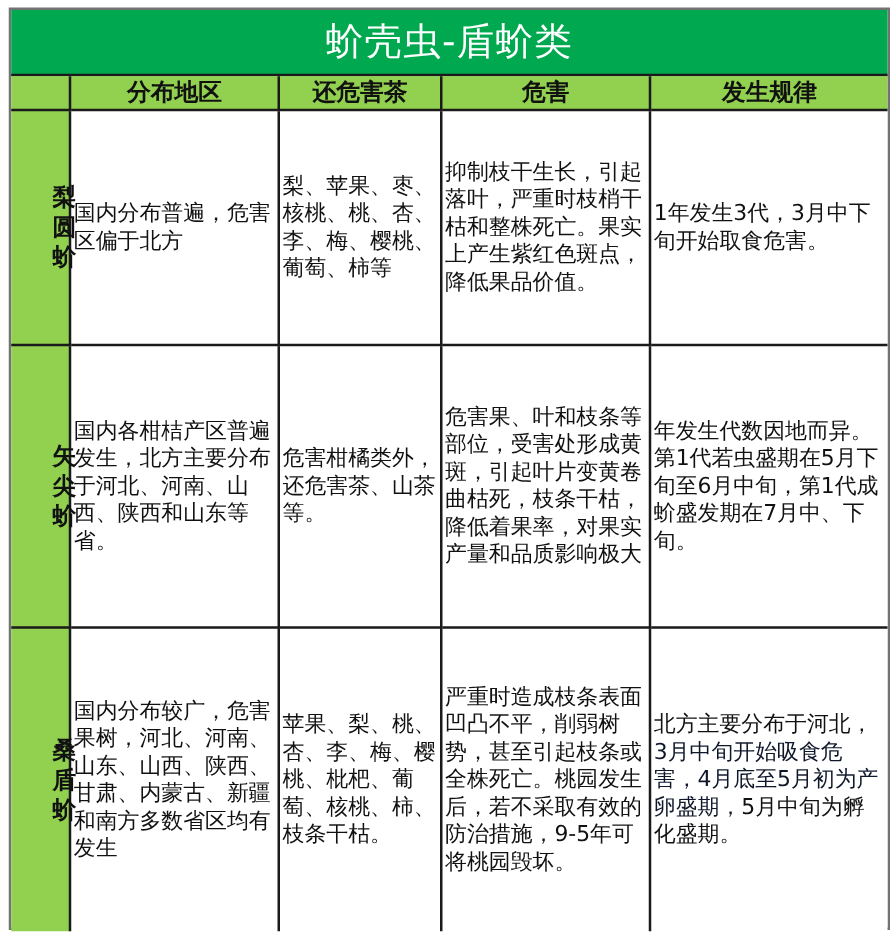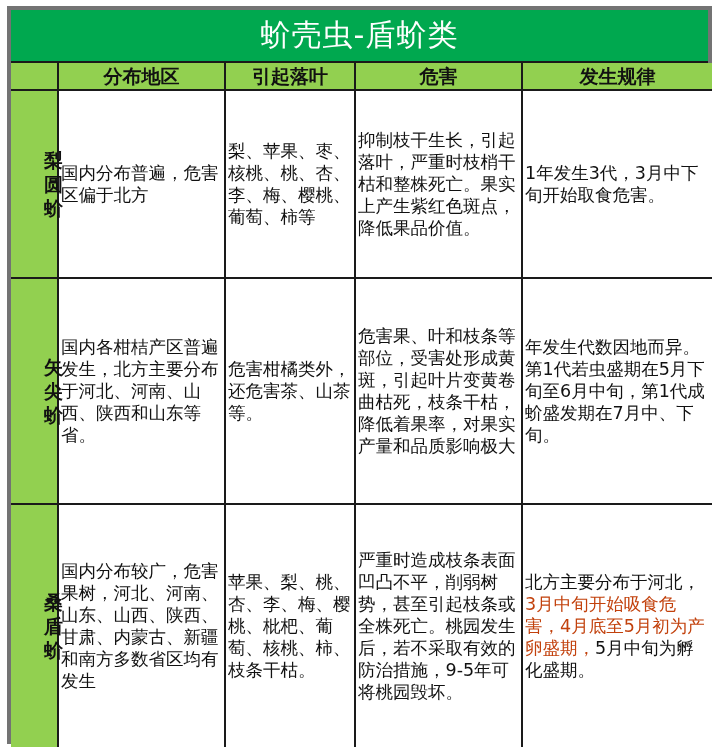--- a/index.html
+++ b/index.html
@@ -1,39 +1,39 @@
 <!DOCTYPE html>
 <html><head>
 <meta charset="utf-8">
 <style>
   html, body { margin: 0; padding: 0; background: #ffffff; }
   body { width: 717px; height: 750px; position: relative; overflow: hidden;
          font-family: "DejaVu Sans", "Liberation Sans", sans-serif; }
   .sheet { position: absolute; left: 7px; top: 6px; width: 705px; height: 738px;
-           border: 4px solid #737373; box-sizing: border-box; background: #fff; }
+           border: 2px solid #737373; box-sizing: border-box; background: #fff; }
   .title-bar { position: absolute; left: 0; top: 0; right: 0; height: 53px;
                background: #00a84f; color: #ffffff; display: flex; align-items: center;
                justify-content: center; font-size: 30px; letter-spacing: 1px;
                border-bottom: 2px solid #1a1a1a; box-sizing: border-box; }
   table { position: absolute; left: 0; top: 53px; border-collapse: collapse;
           table-layout: fixed; width: 701px; padding-left: 19px; }
   td, th { border: 2px solid #1a1a1a; padding: 0 2px; vertical-align: middle;
            font-size: 17.5px; line-height: 22px; color: #111; word-break: break-all; }
   tr:first-child > * { border-top: none; }
   tr > *:first-child { border-left: none; }
   tr > *:last-child { border-right: none; }
   tr:last-child > * { border-bottom: none; }
   th { background: #92d050; font-weight: bold; font-size: 19px; height: 26px;
        text-align: center; padding: 0; }
   th.corner { background: #92d050; }
   td.pest { background: #92d050; font-weight: bold; font-size: 19px; text-align: center;
             line-height: 24px; padding: 0; }
   .pest-name { display: inline-block; width: 1.1em; word-break: break-all; margin-left: 32px; }
   td.cell { background: #ffffff; }
-  .red { color: #c2410c; }
+  .red { color: #0f172a; }
   tr.r1 { height: 188px; }
   tr.r2 { height: 226px; }
   tr.r3 { height: 243px; }
 </style>
 </head>
 <body>
 
 <div class="sheet">
   <div class="title-bar">蚧壳虫-盾蚧类</div>
   <table>
@@ -41,21 +41,21 @@
       <col style="width:47px">
       <col style="width:167px">
       <col style="width:130px">
       <col style="width:167px">
       <col style="width:190px">
     </colgroup>
     <tbody>
         <tr>
       <th class="corner"></th>
       <th>分布地区</th>
-      <th>引起落叶</th>
+      <th>还危害茶</th>
       <th>危害</th>
       <th>发生规律</th>
     </tr>
     <tr class="r1">
       <td class="pest"><span class="pest-name">梨圆蚧</span></td>
       <td class="cell">国内分布普遍，危害区偏于北方</td>
       <td class="cell">梨、苹果、枣、核桃、桃、杏、李、梅、樱桃、葡萄、柿等</td>
       <td class="cell">抑制枝干生长，引起落叶，严重时枝梢干枯和整株死亡。果实上产生紫红色斑点，降低果品价值。</td>
       <td class="cell"><span>1年发生3代，3月中下旬开始取食危害。</span><span class="red"></span><span></span></td>
     </tr>

